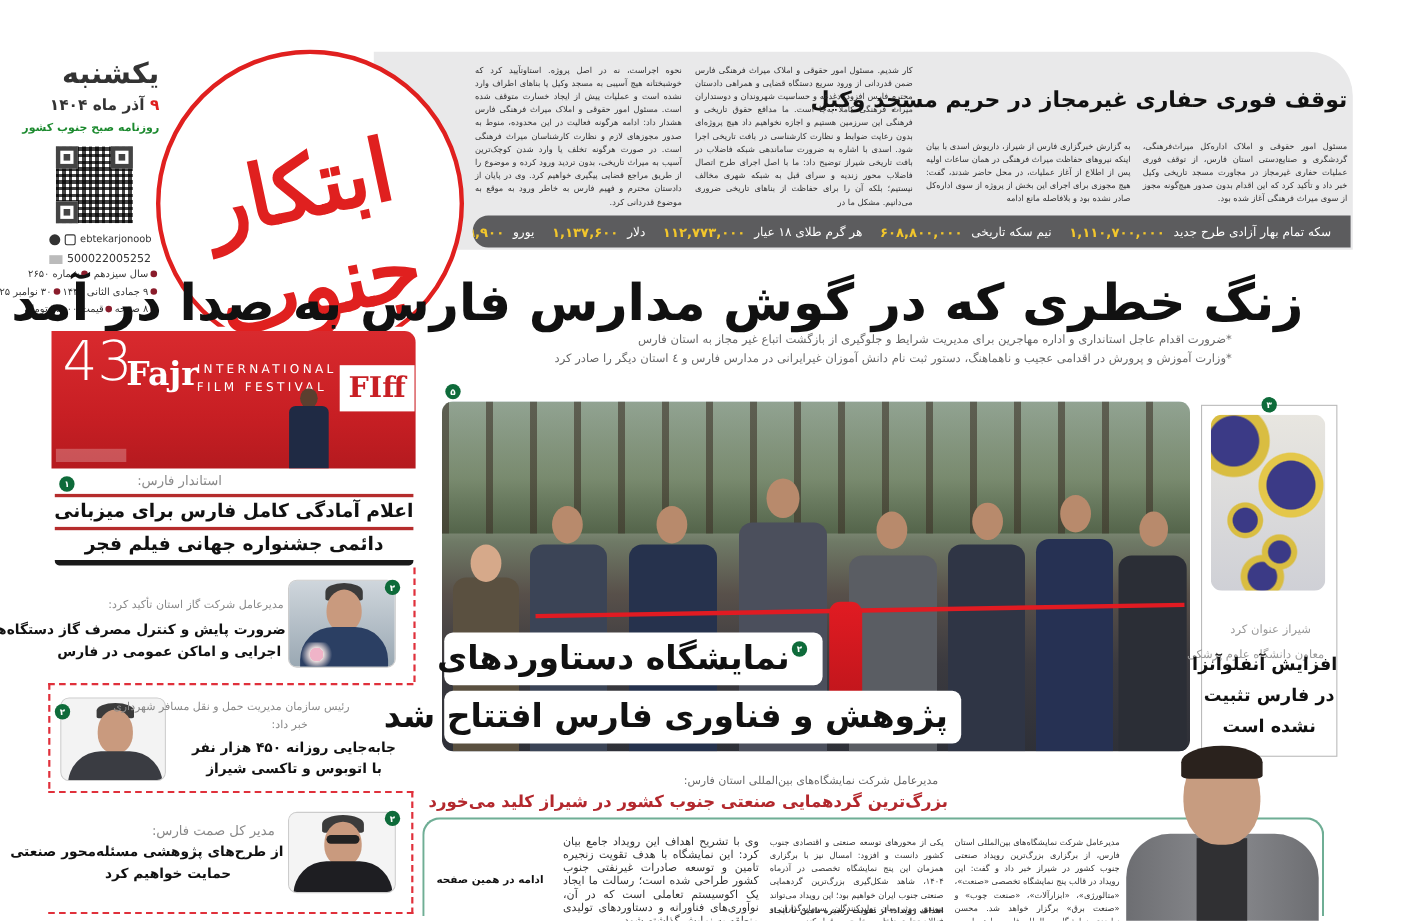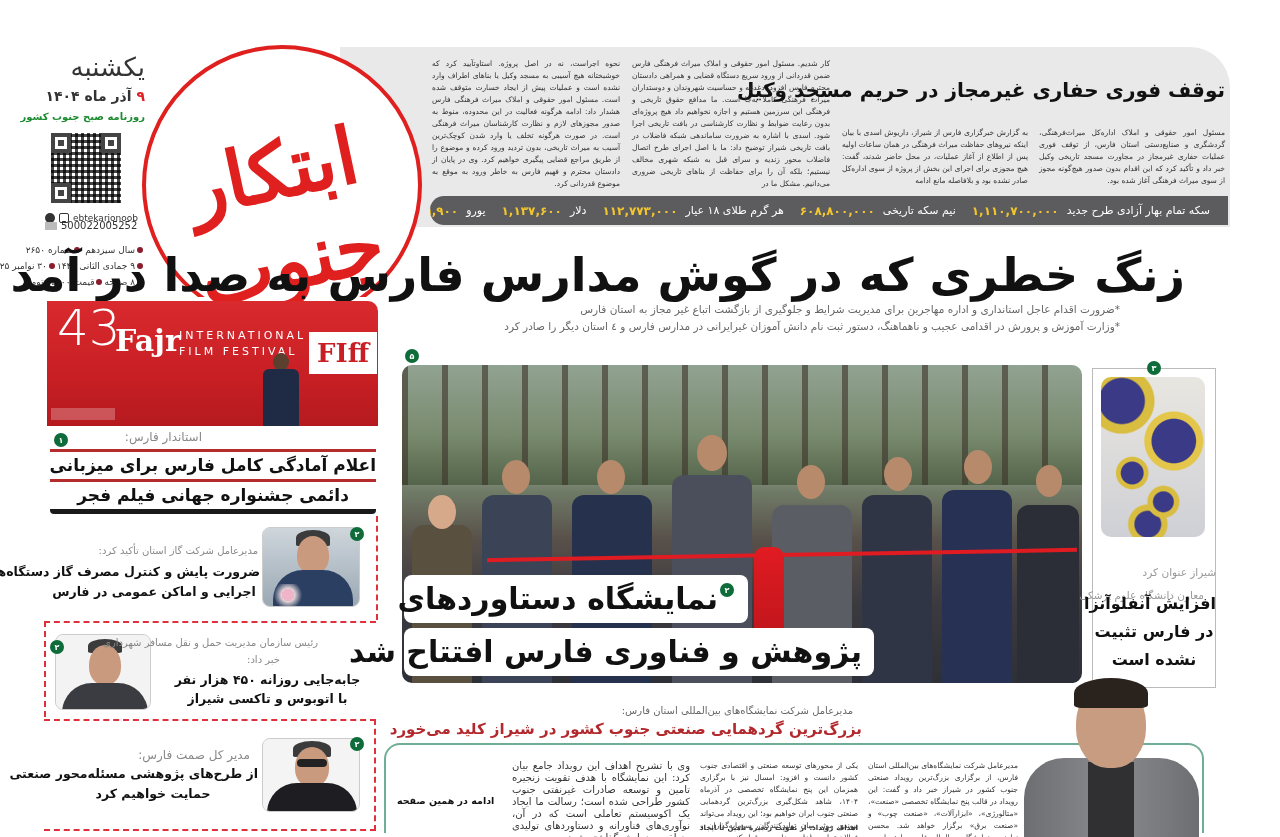--- a/index.html
+++ b/index.html
@@ -12,34 +12,34 @@
   .tag-line .coin { width: 10px; height: 10px; border-radius: 50%; background: #e8c21e; display: inline-block; }
   .tag-line .price { color: #f2c62c; font-weight: bold; font-size: 12px; }
   .tag-line .lbl { color: #fff; font-size: 11px; }
 
   
   .logo-wrap { position: absolute; left: 132px; top: 45px; width: 300px; height: 255px; }
   .logo-circle { position: absolute; left: 10px; top: 0; width: 280px; height: 280px; border: 4px solid #e0201f; border-radius: 50%; background: #fff; clip-path: inset(0 0 10% 0); }
   .logo-text { position: absolute; left: 0; top: 80px; width: 300px; text-align: center; font-family: "DejaVu Serif", serif; font-size: 78px; font-weight: bold; color: #e0201f; transform: rotate(-12deg); letter-spacing: -4px; }
 
   
-  .day-name { position: absolute; right: 1135px; top: 52px; font-size: 26px; font-weight: normal; color: #333; }
+  .day-name { position: absolute; right: 1135px; top: 52px; font-size: 26px; font-weight: bold; color: #333; }
   .date-fa { position: absolute; right: 1135px; top: 88px; font-size: 14px; font-weight: bold; color: #333; }
   .date-fa .num { color: #e0201f; }
   .slogan { position: absolute; right: 1135px; top: 111px; font-size: 10px; font-weight: bold; color: #1c8a2f; white-space: nowrap; }
   .qr { position: absolute; left: 48px; top: 130px; width: 76px; height: 76px; background:
       repeating-linear-gradient(90deg, #444 0 3px, #fff 3px 6px),
       repeating-linear-gradient(0deg, #444 0 3px, #fff 3px 6px);
       background-blend-mode: multiply; border: 3px solid #fff; }
   .qr .f { position: absolute; width: 20px; height: 20px; border: 4px solid #444; background: #fff; }
   .qr .f::after { content: ""; position: absolute; left: 3px; top: 3px; width: 6px; height: 6px; background: #444; }
   .social { position: absolute; left: 45px; top: 213px; font-size: 9px; color: #333; display: flex; align-items: center; gap: 4px; direction: ltr; }
   .social .ico { width: 10px; height: 10px; border-radius: 50%; background: #333; display: inline-block; }
   .social .ico.sq { border-radius: 2px; background: #fff; border: 1.5px solid #333; }
-  .sms { position: absolute; left: 45px; top: 220px; font-size: 10px; color: #333; direction: ltr; display: flex; gap: 4px; align-items: center; }
+  .sms { position: absolute; left: 45px; top: 230px; font-size: 10px; color: #333; direction: ltr; display: flex; gap: 4px; align-items: center; }
   .sms .ico { width: 12px; height: 8px; background: #bbb; display: inline-block; }
   .issue-line { position: absolute; right: 1135px; font-size: 9px; color: #333; white-space: nowrap; }
   .issue-line .dot { display: inline-block; width: 6px; height: 6px; border-radius: 50%; background: #8a1c2b; margin: 0 2px; }
 
   
   .top-headline { position: absolute; right: 55px; top: 78px; font-size: 20px; font-weight: bold; color: #111; white-space: nowrap; }
   .col-text { position: absolute; font-size: 7.5px; line-height: 12px; color: #333; text-align: justify; }
 
   
   .main-headline { position: absolute; right: 95px; top: 248px; font-size: 46px; font-weight: bold; color: #111; white-space: nowrap; letter-spacing: -0.5px; }
@@ -251,21 +251,21 @@
 </div>
 <div class="badge" style="left:720px; top:583px;">۲</div>
 <div class="photo-caption" style="left:404px; top:628px; width:470px; height:48px; font-size:30px; line-height:48px; padding-right:12px;">
   <span>پژوهش و فناوری فارس افتتاح شد</span>
 </div>
 
 <div class="flu-box"></div>
 <div class="badge" style="left:1147px; top:361px;">۳</div>
 <div class="virus-img"></div>
 <div class="kicker" style="right:76px; top:549px; font-size:10.5px; color:#999;margin-top:40px;">معاون دانشگاه علوم پزشکی</div>
-<div class="kicker" style="right:64px; top:566px; font-size:10.5px; color:#999;">شیراز عنوان کرد</div>
+<div class="kicker" style="right:88px; top:566px; font-size:10.5px; color:#999;">شیراز عنوان کرد</div>
 <div class="title-md" style="left:1092px; top:590px; width:124px; font-size:16px; line-height:28px;">افزایش آنفلوآنزا</div>
 <div class="title-md" style="left:1092px; top:618px; width:124px; font-size:16px; line-height:28px;">در فارس تثبیت</div>
 <div class="title-md" style="left:1092px; top:646px; width:124px; font-size:16px; line-height:28px;">نشده است</div>
 
 <div class="bottom-box"></div>
 <div class="bottom-portrait">
   <div class="suit"></div>
   <div class="shirt"></div>
   <div class="head"></div>
   <div class="hair"></div>

